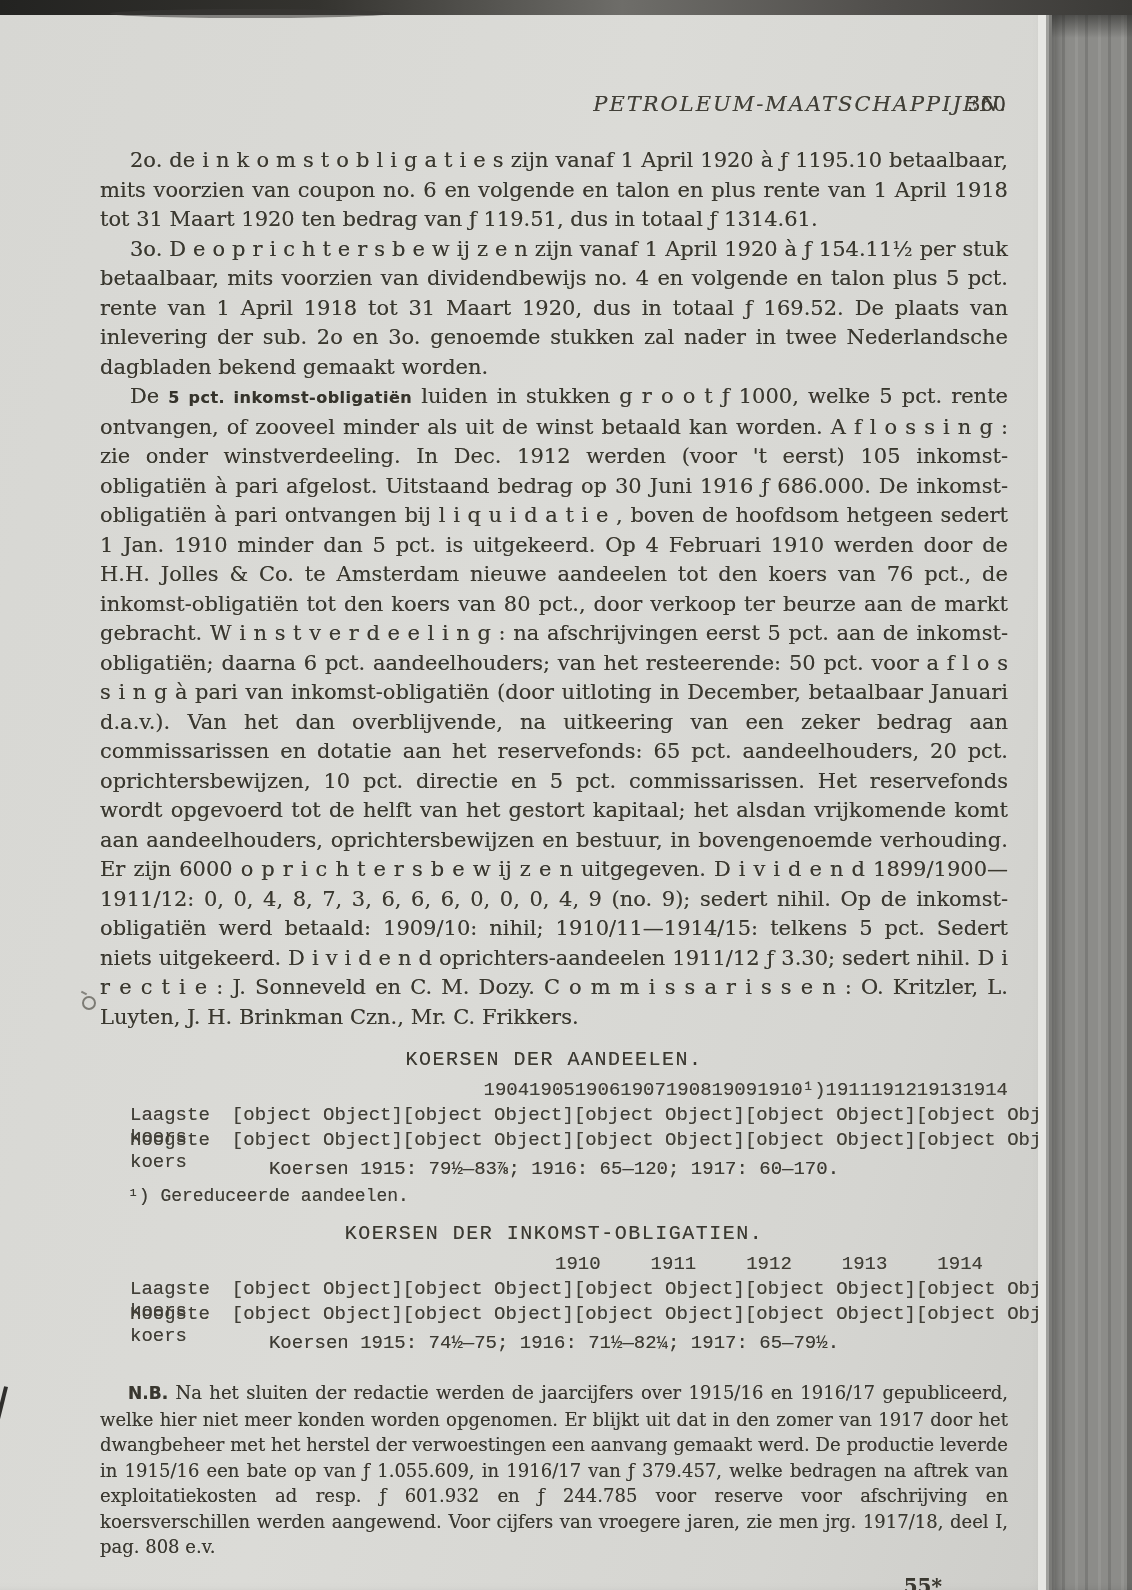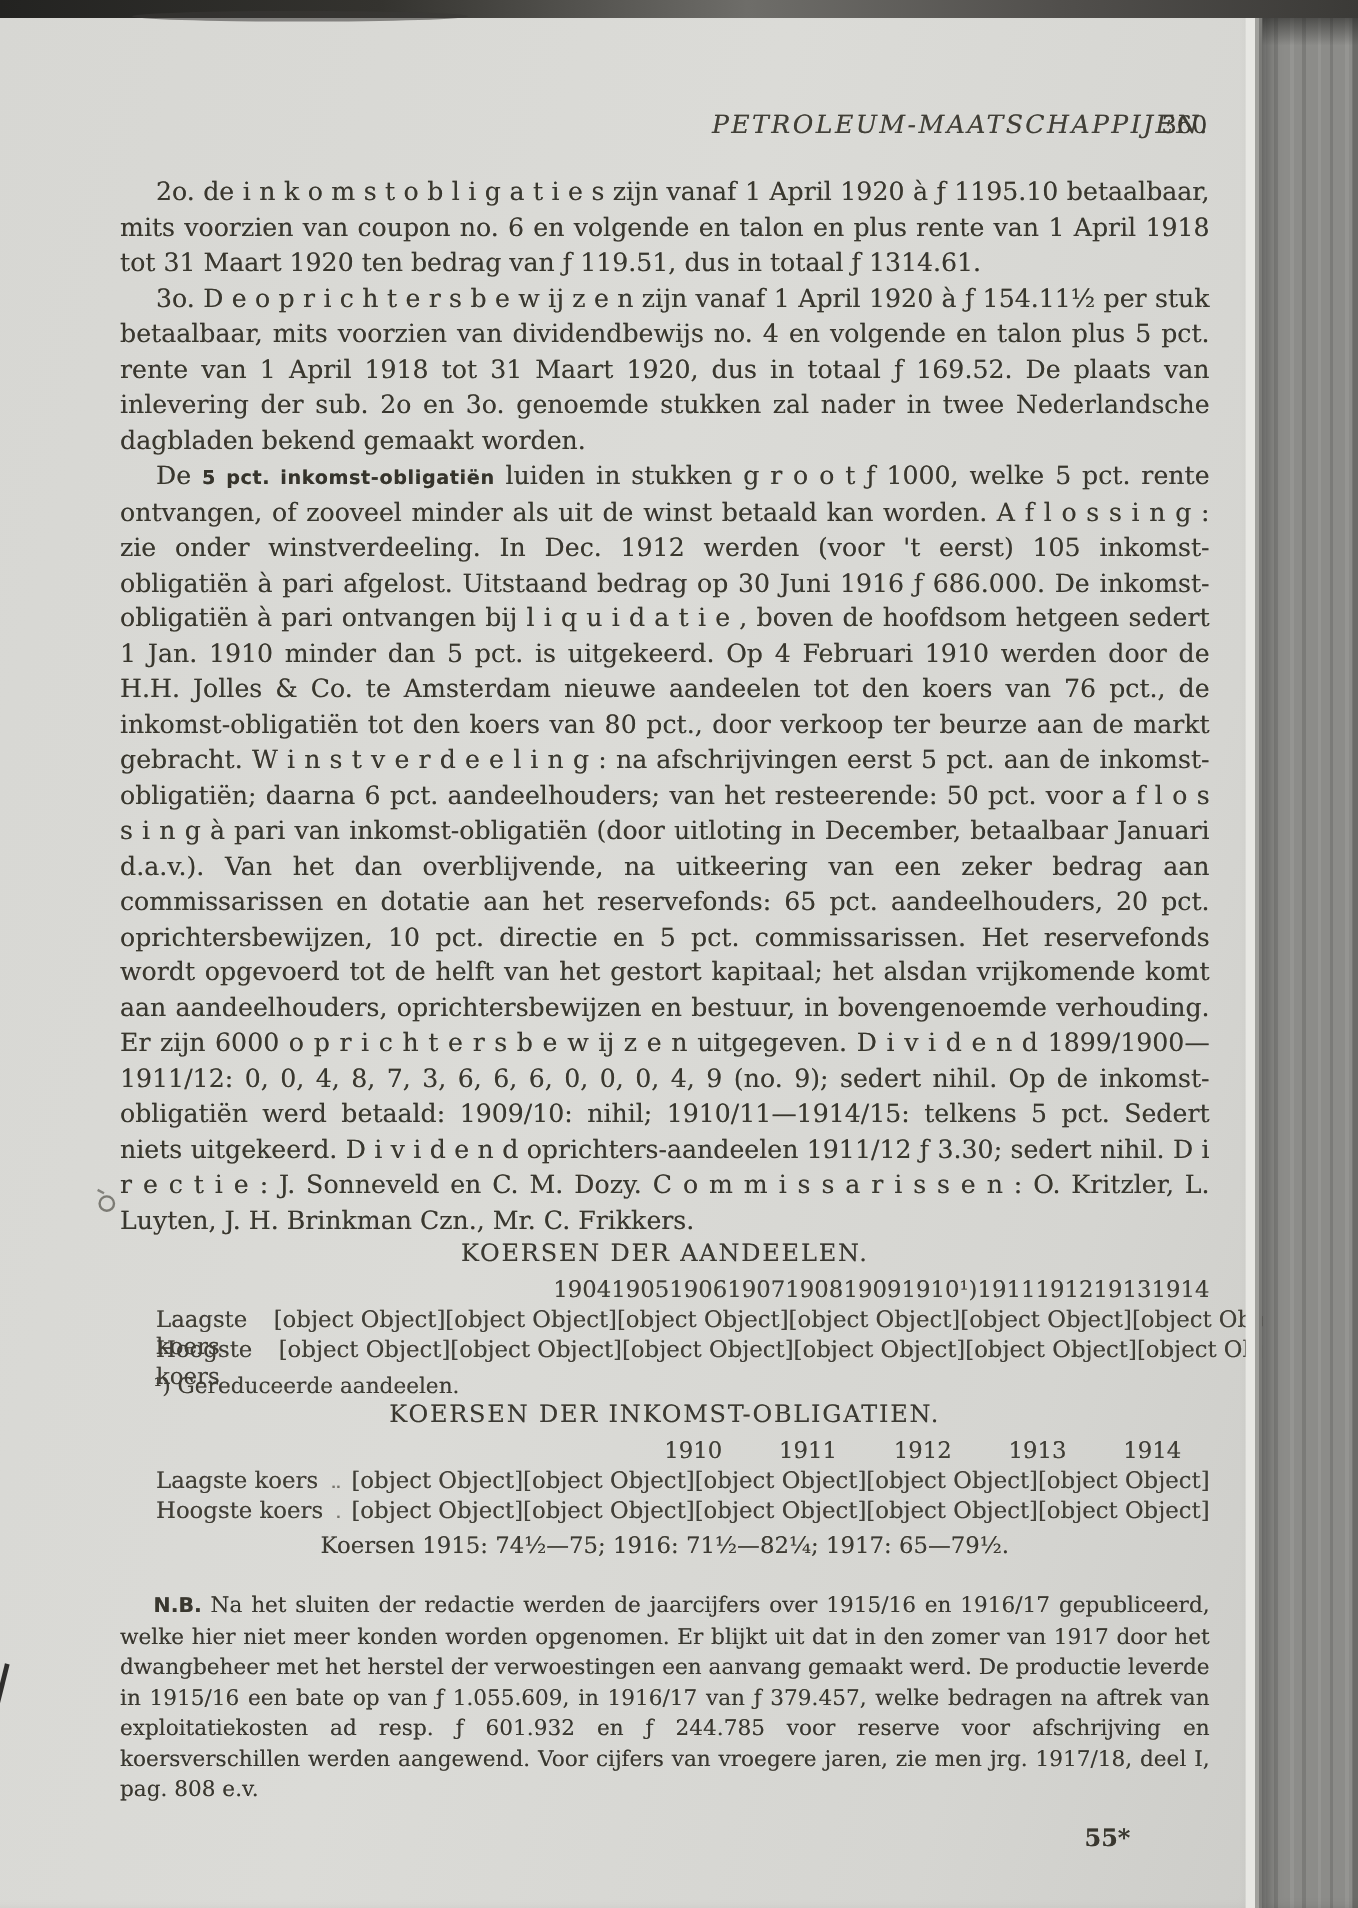--- a/index.html
+++ b/index.html
@@ -68,21 +68,21 @@
   p.body{
     margin:0;font-size:21px;line-height:29.5px;text-align:justify;
     color:#39372e;
   }
   p.body .indent{display:inline-block;width:30px;}
   .bold-sans{
     font-family:"DejaVu Sans", sans-serif;font-weight:bold;font-size:16px;
     letter-spacing:.5px;color:#35332b;
   }
   
-  .koersen{}
+  .koersen{margin-top:16px;font-family:Liberation Mono, monospace;}
   .tbl-title{
     margin:0 0 8px 0;text-align:center;font-size:20px;font-weight:normal;
     letter-spacing:1.5px;color:#3b3931;
   }
   .tbl{font-size:19px;color:#403e36;}
   .tbl-row{display:flex;align-items:baseline;height:25px;}
   .tbl-label{width:430px;display:flex;align-items:flex-end;padding-left:30px;box-sizing:border-box;}
   .leader{flex:1;border-bottom:2px dotted #76746d;margin:0 10px 5px 12px;height:1px;}
   .tbl-cells{flex:1;display:flex;}
   .cell{flex:1;text-align:center;white-space:nowrap;}
@@ -167,20 +167,21 @@
               <span class="cell">[object Object]</span>
               <span class="cell">[object Object]</span>
               <span class="cell">[object Object]</span>
               <span class="cell">[object Object]</span>
               <span class="cell">[object Object]</span>
               <span class="cell">[object Object]</span>
             </span>
       </div>
         </div>
     </div>
+    <div class="tbl-footer">Koersen 1915: 79½—83⅞;  1916: 65—120;  1917: 60—170.</div>
     <div class="tbl-footnote">¹) Gereduceerde aandeelen.</div>
   </section>
 
   <section class="koersen">
     <h3 class="tbl-title">KOERSEN DER INKOMST-OBLIGATIEN.</h3>
     <div class="tbl">
       <div class="tbl-row">
         <span class="tbl-label"></span>
         <span class="tbl-cells">
             <span class="cell">1910</span>

